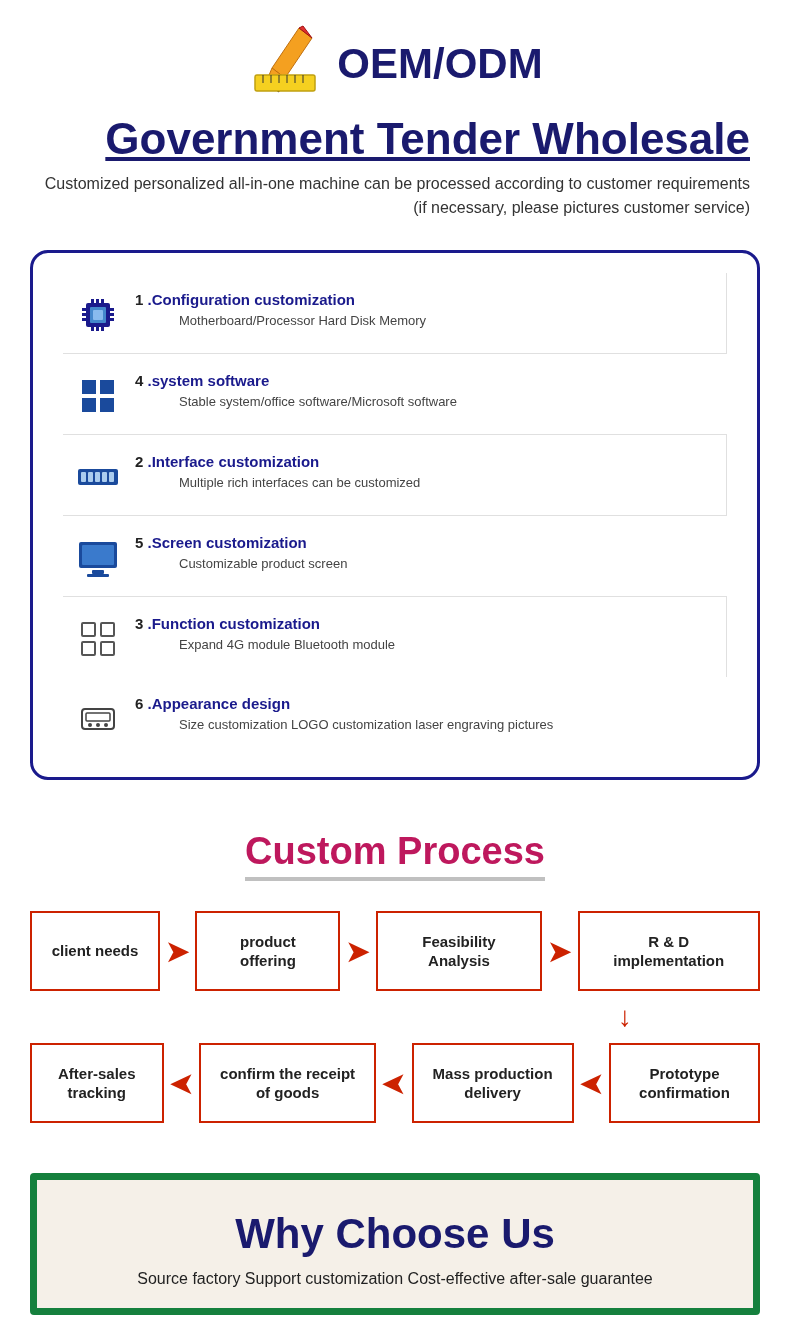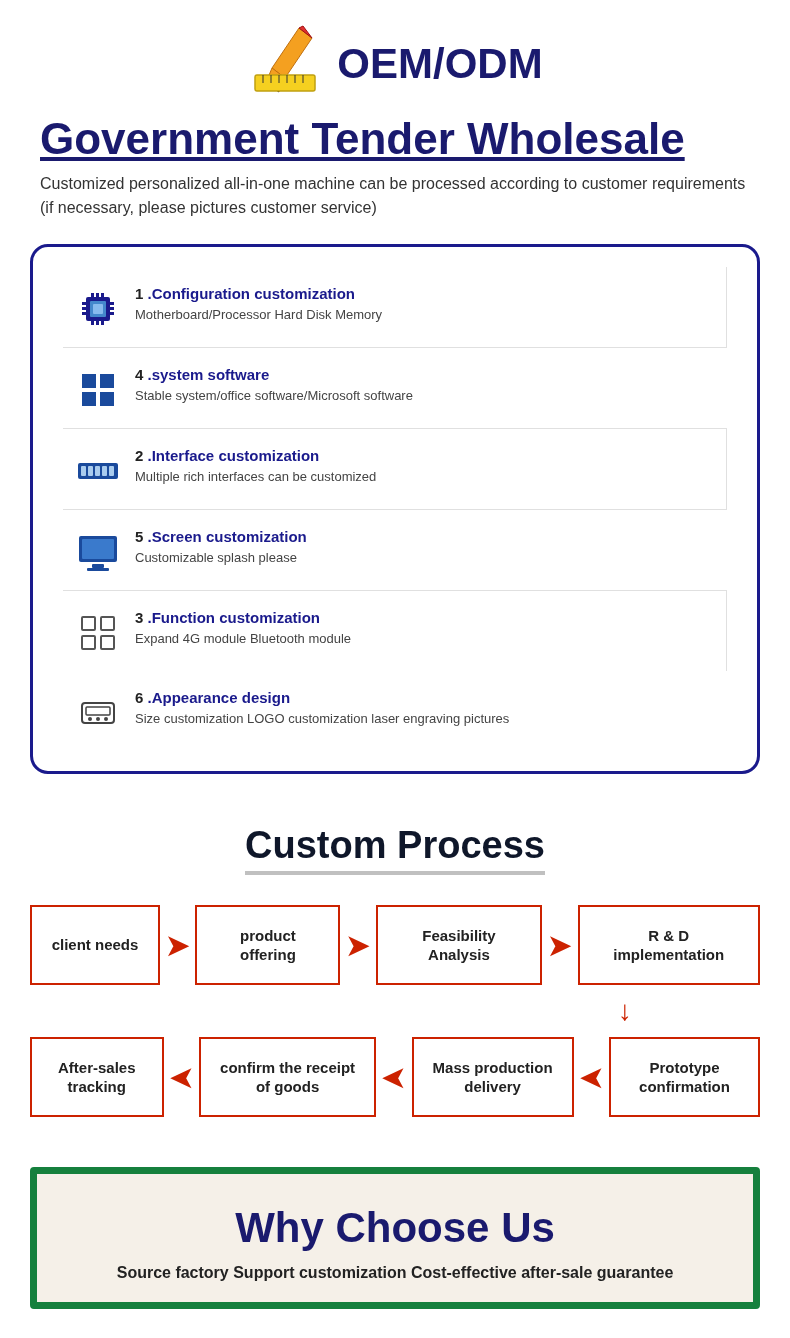--- a/index.html
+++ b/index.html
@@ -5,22 +5,22 @@
     * { margin: 0; padding: 0; box-sizing: border-box; }
     body {
       width: 790px;
       background: #ffffff;
       font-family: Arial, sans-serif;
       color: #222;
     }
 
     
     .header-section {
-      text-align: left;
-      padding: 20px 40px 4px;
+      text-align: right;
+      padding: 20px 40px 10px;
     }
     .header-top {
       display: flex;
       align-items: center;
       justify-content: center;
       gap: 10px;
       margin-bottom: 6px;
     }
     .pencil-icon {
       font-size: 52px;
@@ -81,31 +81,32 @@
     .feature-text h3 {
       font-size: 15px;
       font-weight: bold;
       color: #1a1a8c;
       margin-bottom: 4px;
     }
     .feature-text p {
       font-size: 13px;
       color: #444;
       line-height: 1.4;
+      margin-left: 44px;
     }
 
     
     .process-section {
       padding: 20px 30px 30px;
       text-align: center;
     }
     .process-title {
       font-size: 38px;
       font-weight: bold;
-      color: #0f172a;
+      color: #be185d;
       margin-bottom: 30px;
       display: inline-block;
       border-bottom: 4px solid #c0c0c0;
       padding-bottom: 4px;
     }
 
     .process-rows {
       display: flex;
       flex-direction: column;
       align-items: center;
@@ -166,21 +167,21 @@
       text-align: center;
     }
     .why-title {
       font-size: 42px;
       font-weight: bold;
       color: #1a1a6e;
       margin-bottom: 12px;
     }
     .why-subtitle {
       font-size: 16px;
-      font-weight: bold;
+      font-weight: normal;
       color: #222;
     }
 
     
     .chip-icon {
       display: inline-block;
       width: 44px;
       height: 44px;
     }
     .win-icon {
@@ -303,21 +304,21 @@
       <div class="feature-icon monitor-icon">
         <svg width="48" height="48" viewBox="0 0 48 48">
           <rect x="5" y="8" width="38" height="26" rx="2" fill="#1a4a9c"></rect>
           <rect x="8" y="11" width="32" height="20" rx="1" fill="#3a7acc"></rect>
           <rect x="18" y="36" width="12" height="4" rx="1" fill="#1a4a9c"></rect>
           <rect x="13" y="40" width="22" height="3" rx="1" fill="#1a4a9c"></rect>
         </svg>
       </div>
       <div class="feature-text">
         <h3><span style="color:#222;font-weight:bold;">5 </span><span>.Screen customization</span></h3>
-        <p>Customizable splash please</p>
+        <p>Customizable product screen</p>
       </div>
     </div>
 
     <div class="feature-item" style="border-bottom:none;">
       <div class="feature-icon grid-icon">
         <svg width="48" height="48" viewBox="0 0 48 48">
           <rect x="8" y="8" width="13" height="13" rx="1" fill="none" stroke="#555" stroke-width="2"></rect>
           <rect x="27" y="8" width="13" height="13" rx="1" fill="none" stroke="#555" stroke-width="2"></rect>
           <rect x="8" y="27" width="13" height="13" rx="1" fill="none" stroke="#555" stroke-width="2"></rect>
           <rect x="27" y="27" width="13" height="13" rx="1" fill="none" stroke="#555" stroke-width="2"></rect>

